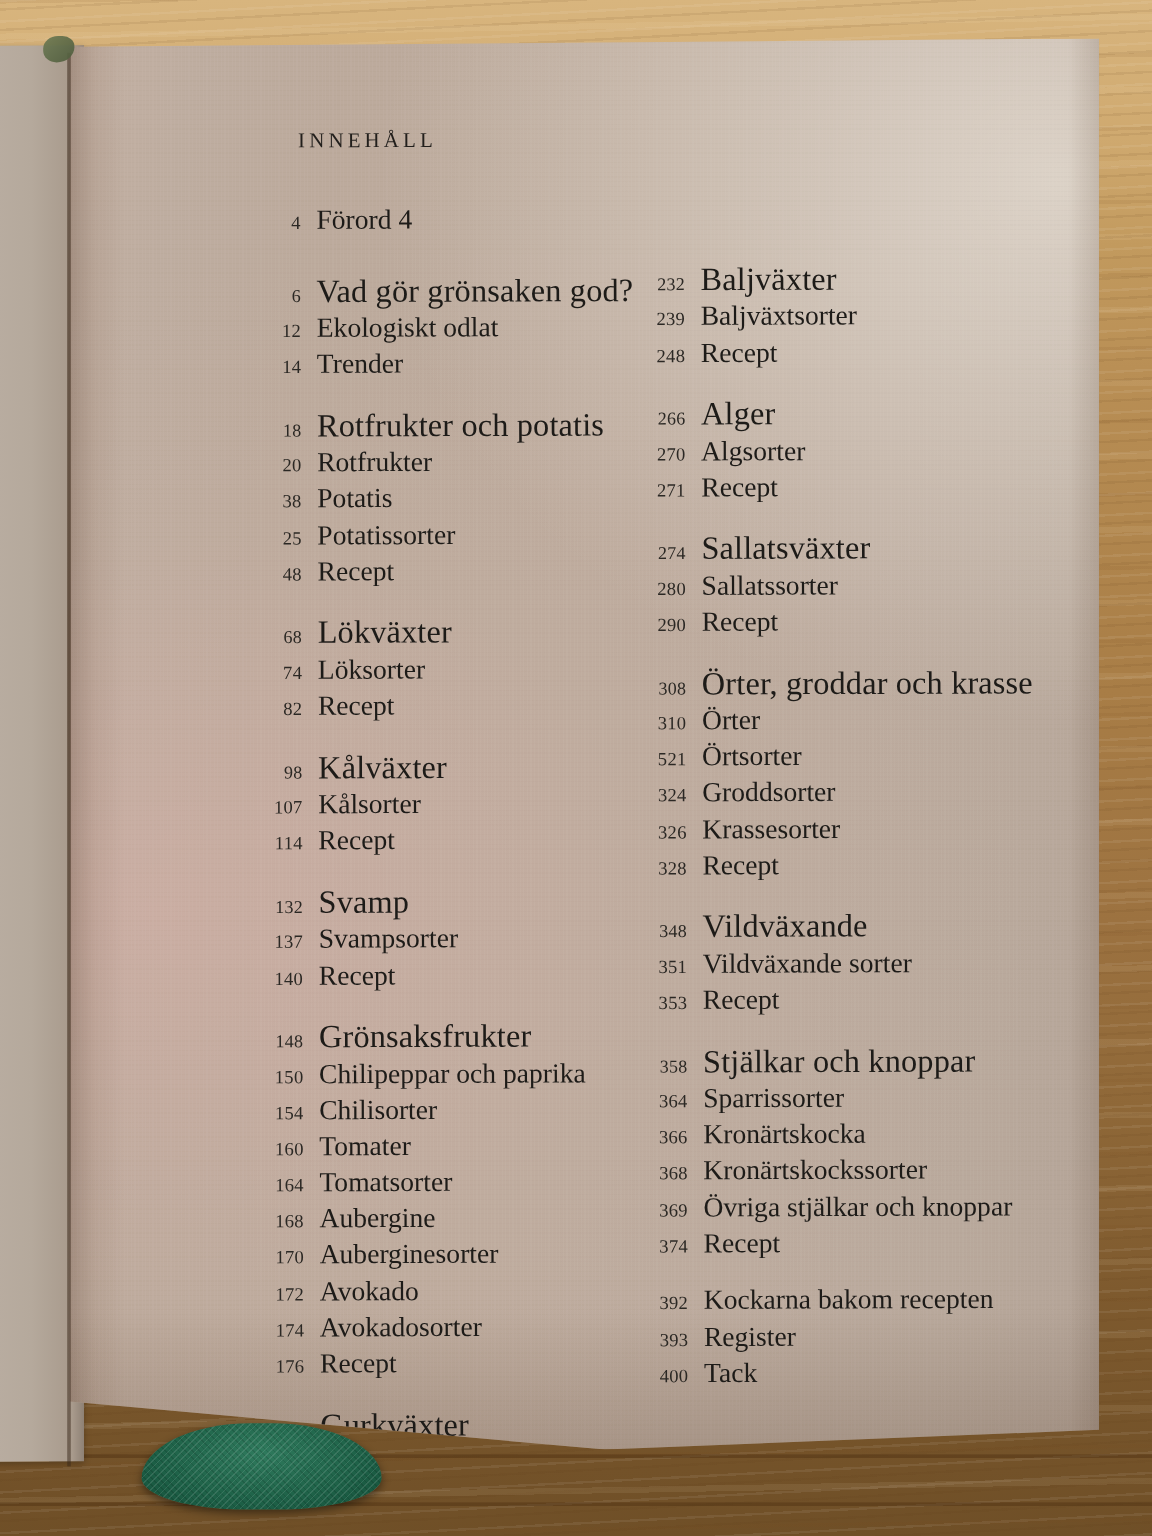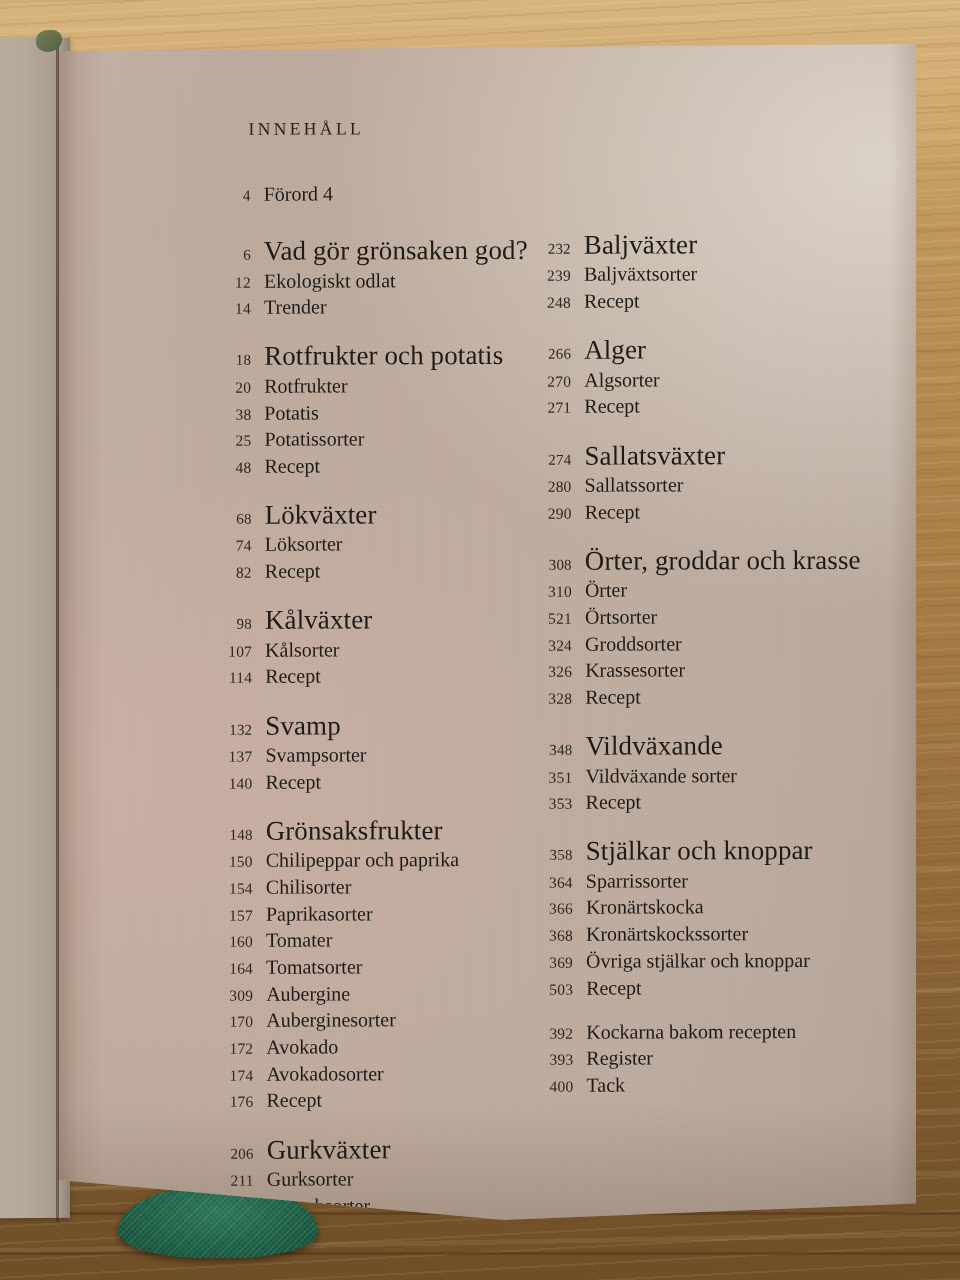--- a/index.html
+++ b/index.html
@@ -49,21 +49,21 @@
   
   #leftpage{
     position:absolute;left:-10px;top:38px;width:80px;height:1180px;
     background:linear-gradient(90deg,#b9ada1 0%, #b5a99c 45%, #a89a8c 88%, #8e8175 100%);
     transform:skewY(-0.4deg);
     box-shadow:0 2px 6px rgba(0,0,0,.25);
   }
 
   
   #page{
-    position:absolute;left:58px;top:44px;width:858px;height:1176px;
+    position:absolute;left:58px;top:32px;width:858px;height:1176px;
     background:
       radial-gradient(150% 80% at 8% 62%, rgba(214,176,168,.55) 0%, rgba(200,176,163,.18) 34%, rgba(0,0,0,0) 58%),
       radial-gradient(120% 70% at 96% 10%, rgba(238,232,222,.65) 0%, rgba(0,0,0,0) 55%),
       linear-gradient(100deg, #c3b0a3 0%, #beada0 10%, #bcaa9c 22%, #bdab9d 48%, #bcab9e 70%, #b9a99c 86%, #b3a396 100%);
     box-shadow:2px 4px 14px rgba(40,25,10,.45);
     clip-path: polygon(0% 0.6%, 100% 0%, 100% 98.6%, 52% 100%, 0% 96.6%);
     overflow:hidden;
   }
   #page .pshade{position:absolute;left:0;top:0;width:46px;height:100%;
     background:linear-gradient(90deg, rgba(92,66,50,.30) 0%, rgba(120,90,70,.12) 45%, rgba(0,0,0,0) 100%);}
@@ -98,21 +98,21 @@
   .col-right{left:470px;width:370px;}
 
   .row{display:flex;align-items:baseline;}
   .num{
     flex:0 0 44px;text-align:right;
     font-size:15.5px;color:#2b2824;letter-spacing:.2px;
   }
   .txt{margin-left:13px;color:#1d1b18;}
 
   .row.sub{margin-bottom:3.5px;}
-  .row.sub .txt{font-size:20px;line-height:1.16;}
+  .row.sub .txt{font-size:23px;line-height:1.16;}
 
   .row.main{margin-bottom:2px;}
   .row.main .num{font-size:15px;}
   .row.main .txt{font-size:27px;line-height:1.2;letter-spacing:.1px;}
 
   .grp{margin-bottom:21px;}
   .grp.first{margin-bottom:29px;}
 
   
   #content{transform:rotate(-0.18deg);}
@@ -235,33 +235,29 @@
           </div>
           <div class="row sub">
             <span class="num">150</span>
             <span class="txt">Chilipeppar och paprika</span>
           </div>
           <div class="row sub">
             <span class="num">154</span>
             <span class="txt">Chilisorter</span>
           </div>
           <div class="row sub">
-            <span class="num">157</span>
-            <span class="txt">Paprikasorter</span>
-          </div>
-          <div class="row sub">
             <span class="num">160</span>
             <span class="txt">Tomater</span>
           </div>
           <div class="row sub">
             <span class="num">164</span>
             <span class="txt">Tomatsorter</span>
           </div>
           <div class="row sub">
-            <span class="num">309</span>
+            <span class="num">168</span>
             <span class="txt">Aubergine</span>
           </div>
           <div class="row sub">
             <span class="num">170</span>
             <span class="txt">Auberginesorter</span>
           </div>
           <div class="row sub">
             <span class="num">172</span>
             <span class="txt">Avokado</span>
           </div>
@@ -388,21 +384,21 @@
           </div>
           <div class="row sub">
             <span class="num">368</span>
             <span class="txt">Kronärtskockssorter</span>
           </div>
           <div class="row sub">
             <span class="num">369</span>
             <span class="txt">Övriga stjälkar och knoppar</span>
           </div>
           <div class="row sub">
-            <span class="num">503</span>
+            <span class="num">374</span>
             <span class="txt">Recept</span>
           </div>
         </div>
         <div class="grp">
           <div class="row sub">
             <span class="num">392</span>
             <span class="txt">Kockarna bakom recepten</span>
           </div>
           <div class="row sub">
             <span class="num">393</span>

